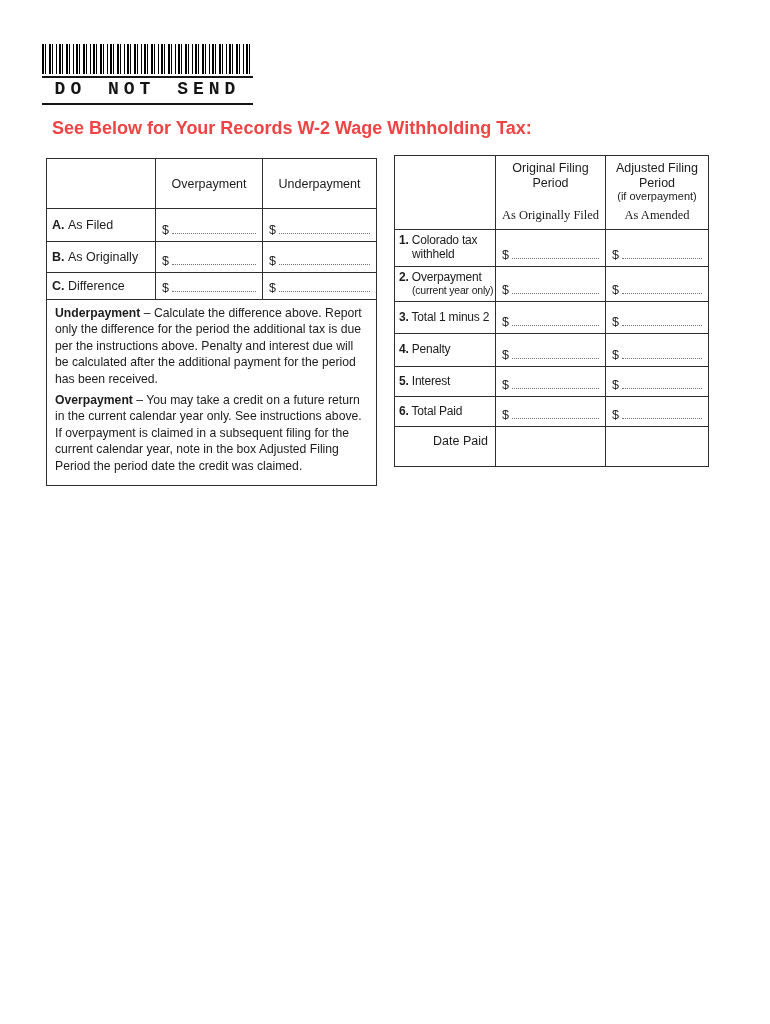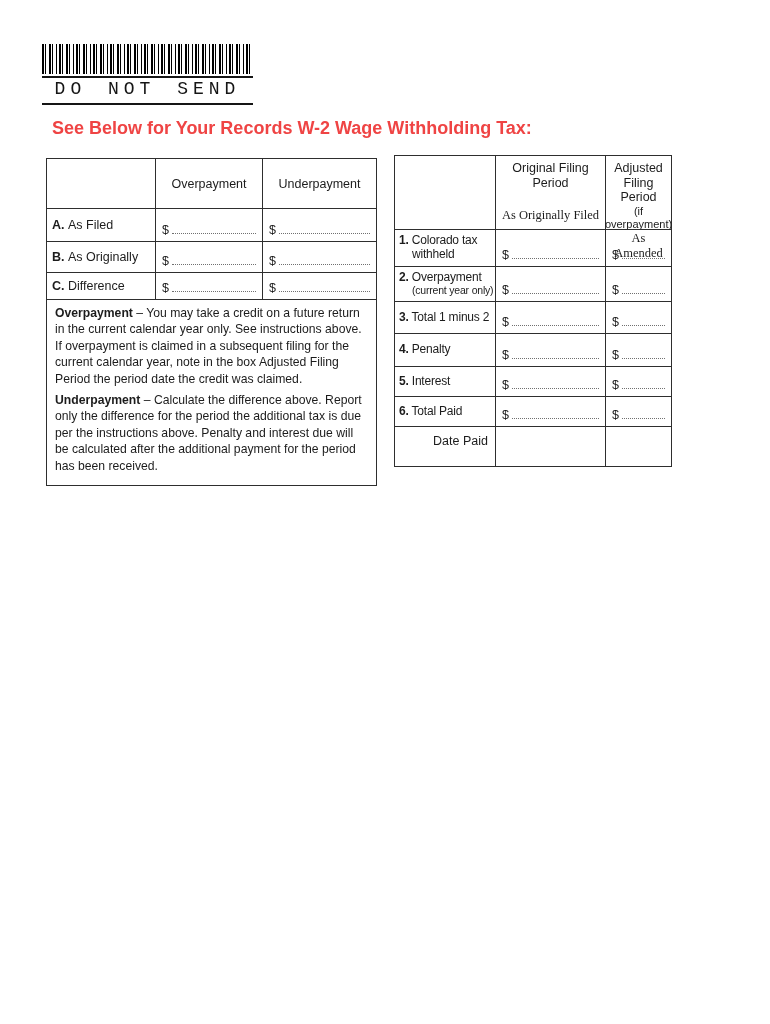--- a/index.html
+++ b/index.html
@@ -14,21 +14,21 @@
   .barcode {
     height:30px;
     background: repeating-linear-gradient(90deg,
       #000 0 2px, #fff 2px 3px, #000 3px 4px, #fff 4px 7px,
       #000 7px 9px, #fff 9px 10px, #000 10px 11px, #fff 11px 14px,
       #000 14px 15px, #fff 15px 17px);
   }
   .rule { border-top:2px solid #151515; margin-top:2px; }
   .do-not-send {
     font-family:"Liberation Mono","DejaVu Sans Mono",monospace;
-    font-weight:normal; font-size:18px; letter-spacing:5px; word-spacing:6px;
+    font-weight:bold; font-size:18px; letter-spacing:5px; word-spacing:6px;
     text-align:center; padding:1px 0 2px; color:#151515; white-space:nowrap;
   }
 
   
   .dept-block { position:absolute; left:323px; top:42px; font-size:11px; line-height:12.8px; }
   .dept-block .bold { font-weight:bold; }
   .dept-block .italic { font-style:italic; }
   .dept-block .pre { white-space:pre; }
 
   .title { position:absolute; left:52px; top:118px; font-size:18px; font-weight:bold; color:#ef4444; }
@@ -48,21 +48,21 @@
     border:1px solid #2e2e2e; font-size:12.5px;
   }
   .ltable > div { border-left:1px solid #2e2e2e; border-top:1px solid #2e2e2e; min-width:0; }
   .lhead { display:flex; align-items:center; justify-content:center; }
   .llabel { display:flex; align-items:center; padding-left:5px; }
   .lnotes { grid-column:1 / -1; padding:5px 8px 6px; font-size:12.2px; line-height:16.4px; }
   .lnotes p { margin:0 0 5px; }
 
   
   .rtable {
-    position:absolute; left:394px; top:155px; width:278px;
+    position:absolute; left:394px; top:155px; width:315px;
     display:grid; grid-template-columns:100px 110px 1fr;
     grid-template-rows:73px 37px 35px 32px 33px 30px 30px 40px;
     border:1px solid #2e2e2e; font-size:12.5px;
   }
   .rtable > div { border-left:1px solid #2e2e2e; border-top:1px solid #2e2e2e; min-width:0; }
   .rhead { display:flex; flex-direction:column; align-items:center; text-align:center; padding:5px 2px 6px; }
   .rhead-title { line-height:14.5px; }
   .rhead-note { font-size:11px; line-height:13px; }
   .rhead-sub { margin-top:auto;font-family:Liberation Serif, serif; }
   .rlabel { display:flex; align-items:center; padding:0 1px 2px 4px; font-size:12px; letter-spacing:-0.2px; }
@@ -114,22 +114,22 @@
     <div class="money">
         <span class="dollar">$</span>
         <span class="fill"></span>
       </div>
     <div class="money">
         <span class="dollar">$</span>
         <span class="fill"></span>
       </div>
 
     <div class="lnotes bl0">
+      <p><b>Underpayment</b><span> – Calculate the difference above. Report only the difference for the period the additional tax is due per the instructions above. Penalty and interest due will be calculated after the additional payment for the period has been received.</span></p>
       <p><b>Overpayment</b><span> – You may take a credit on a future return in the current calendar year only. See instructions above. If overpayment is claimed in a subsequent filing for the current calendar year, note in the box Adjusted Filing Period the period date the credit was claimed.</span></p>
-      <p><b>Underpayment</b><span> – Calculate the difference above. Report only the difference for the period the additional tax is due per the instructions above. Penalty and interest due will be calculated after the additional payment for the period has been received.</span></p>
     </div>
   </div>
 
   <div class="rtable">
     <div class="bl0 bt0"></div>
     <div class="bt0 rhead">
       <div class="rhead-title">Original Filing Period</div>
       <div class="rhead-sub">As Originally Filed</div>
     </div>
     <div class="bt0 rhead">

